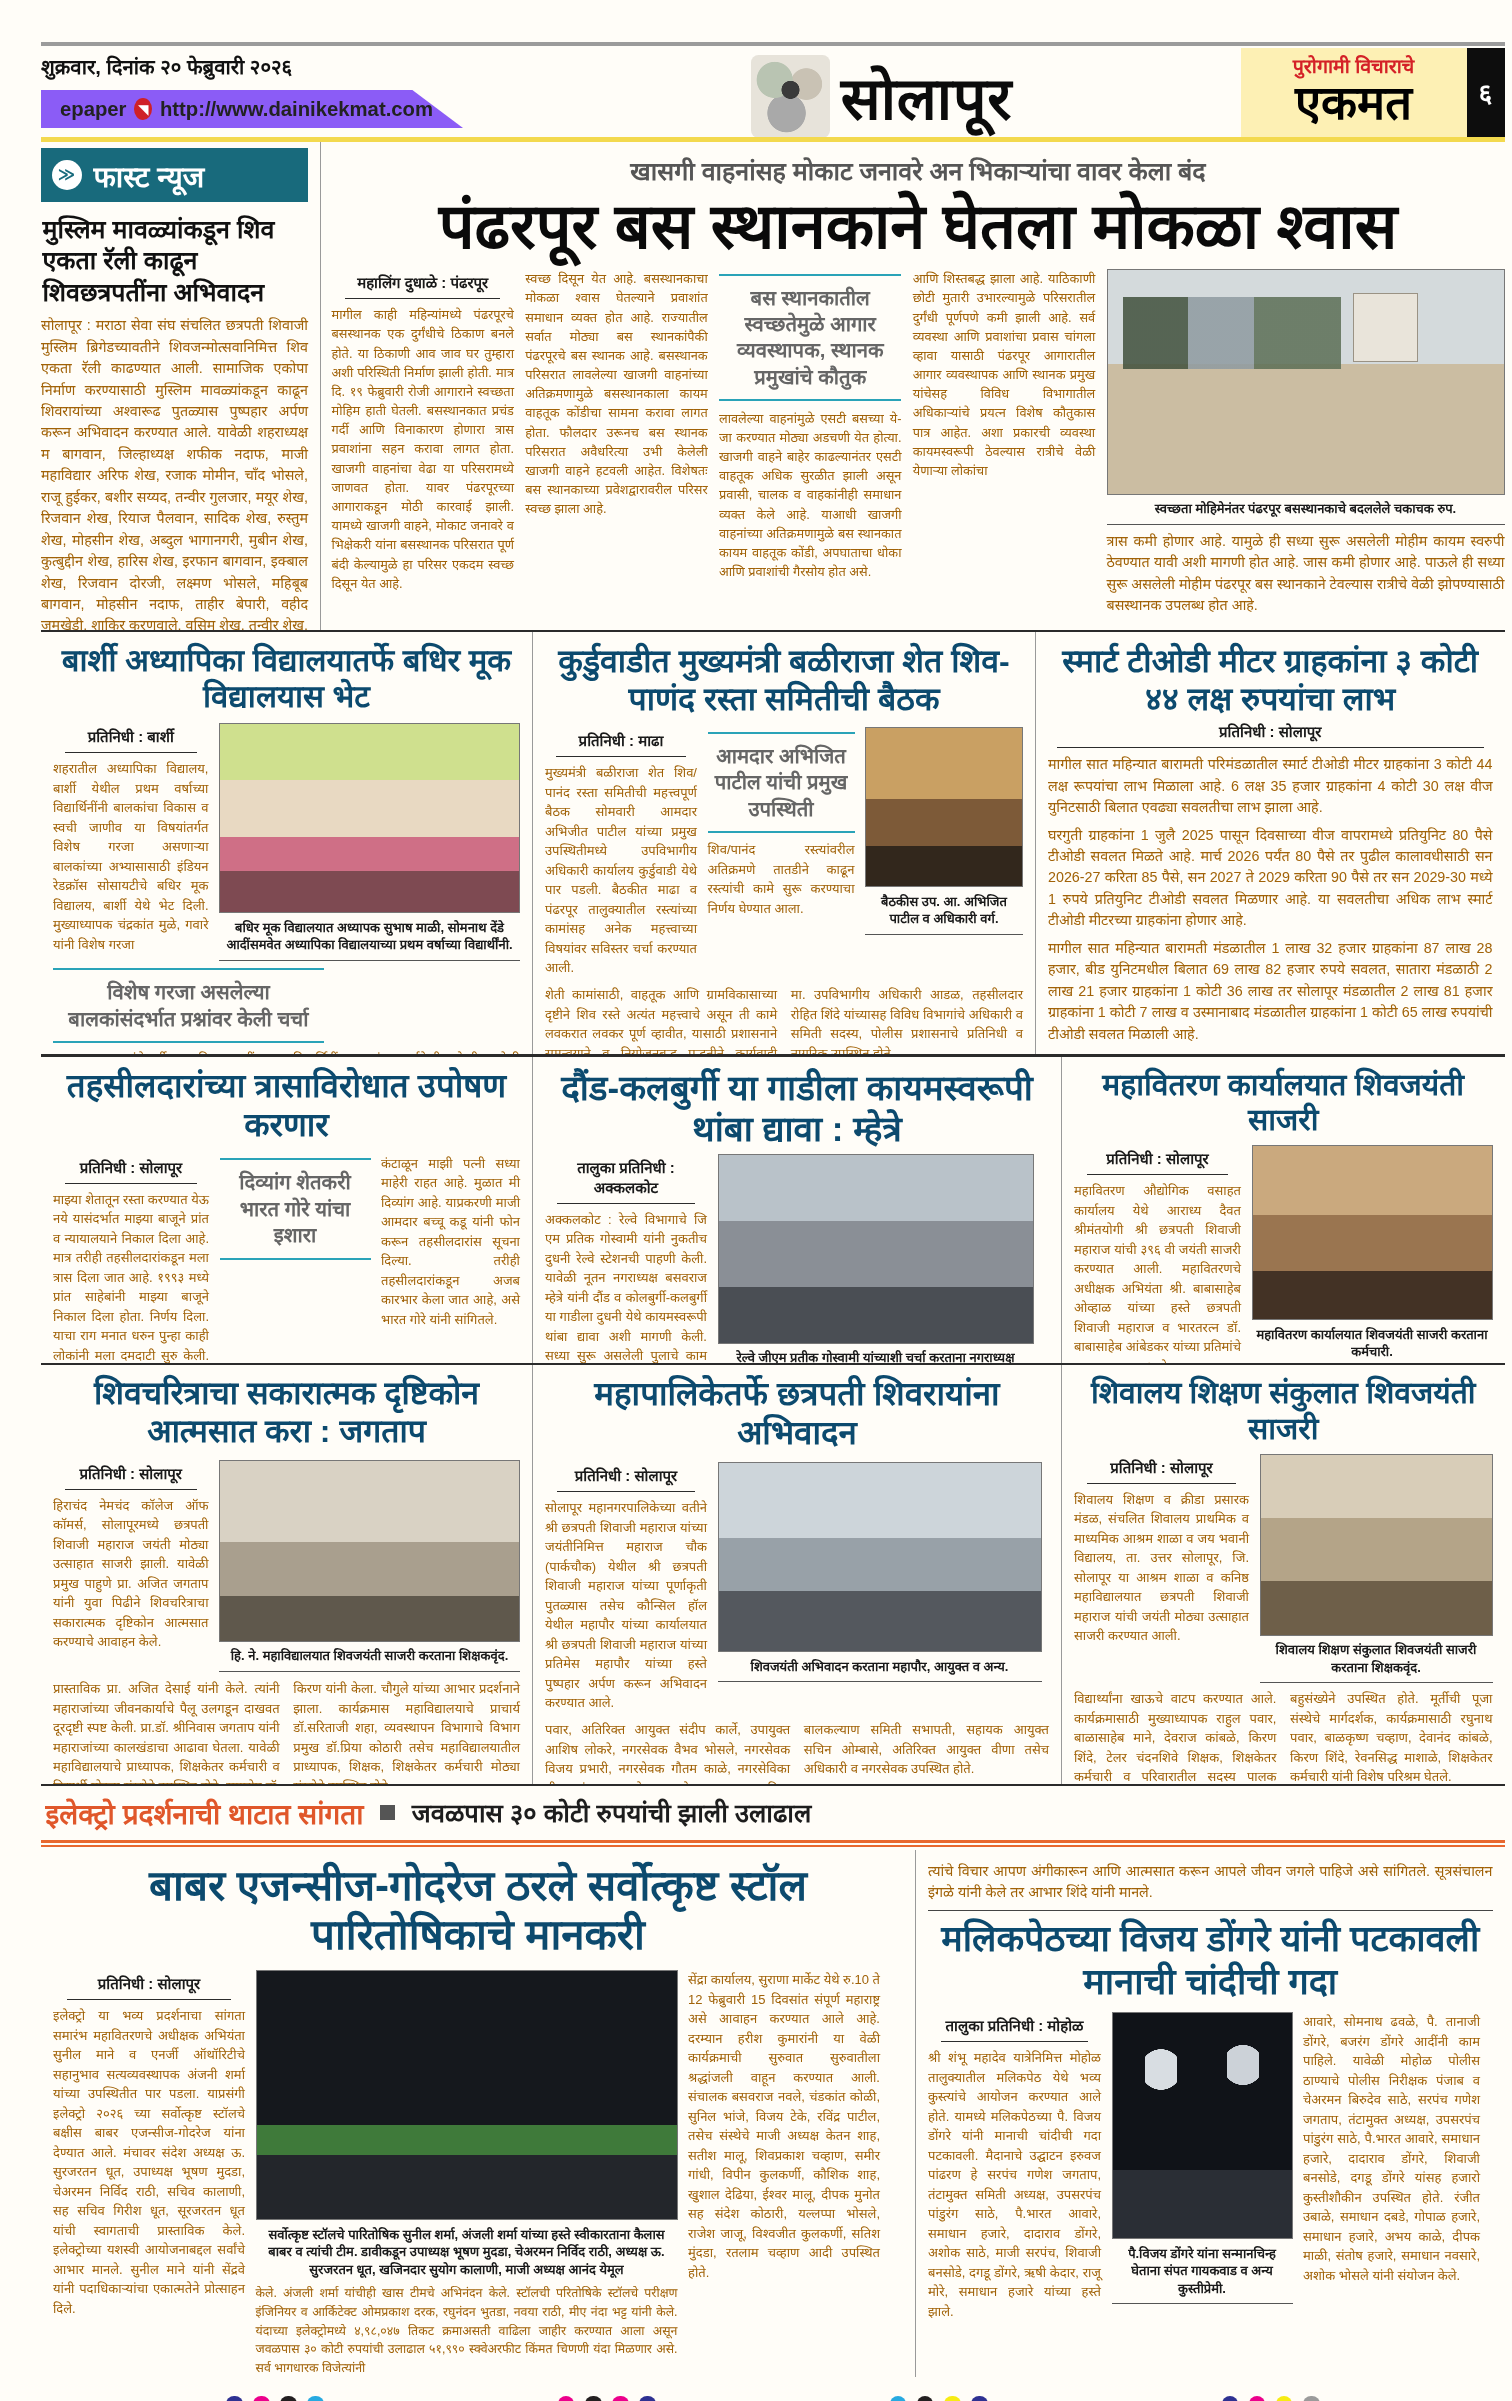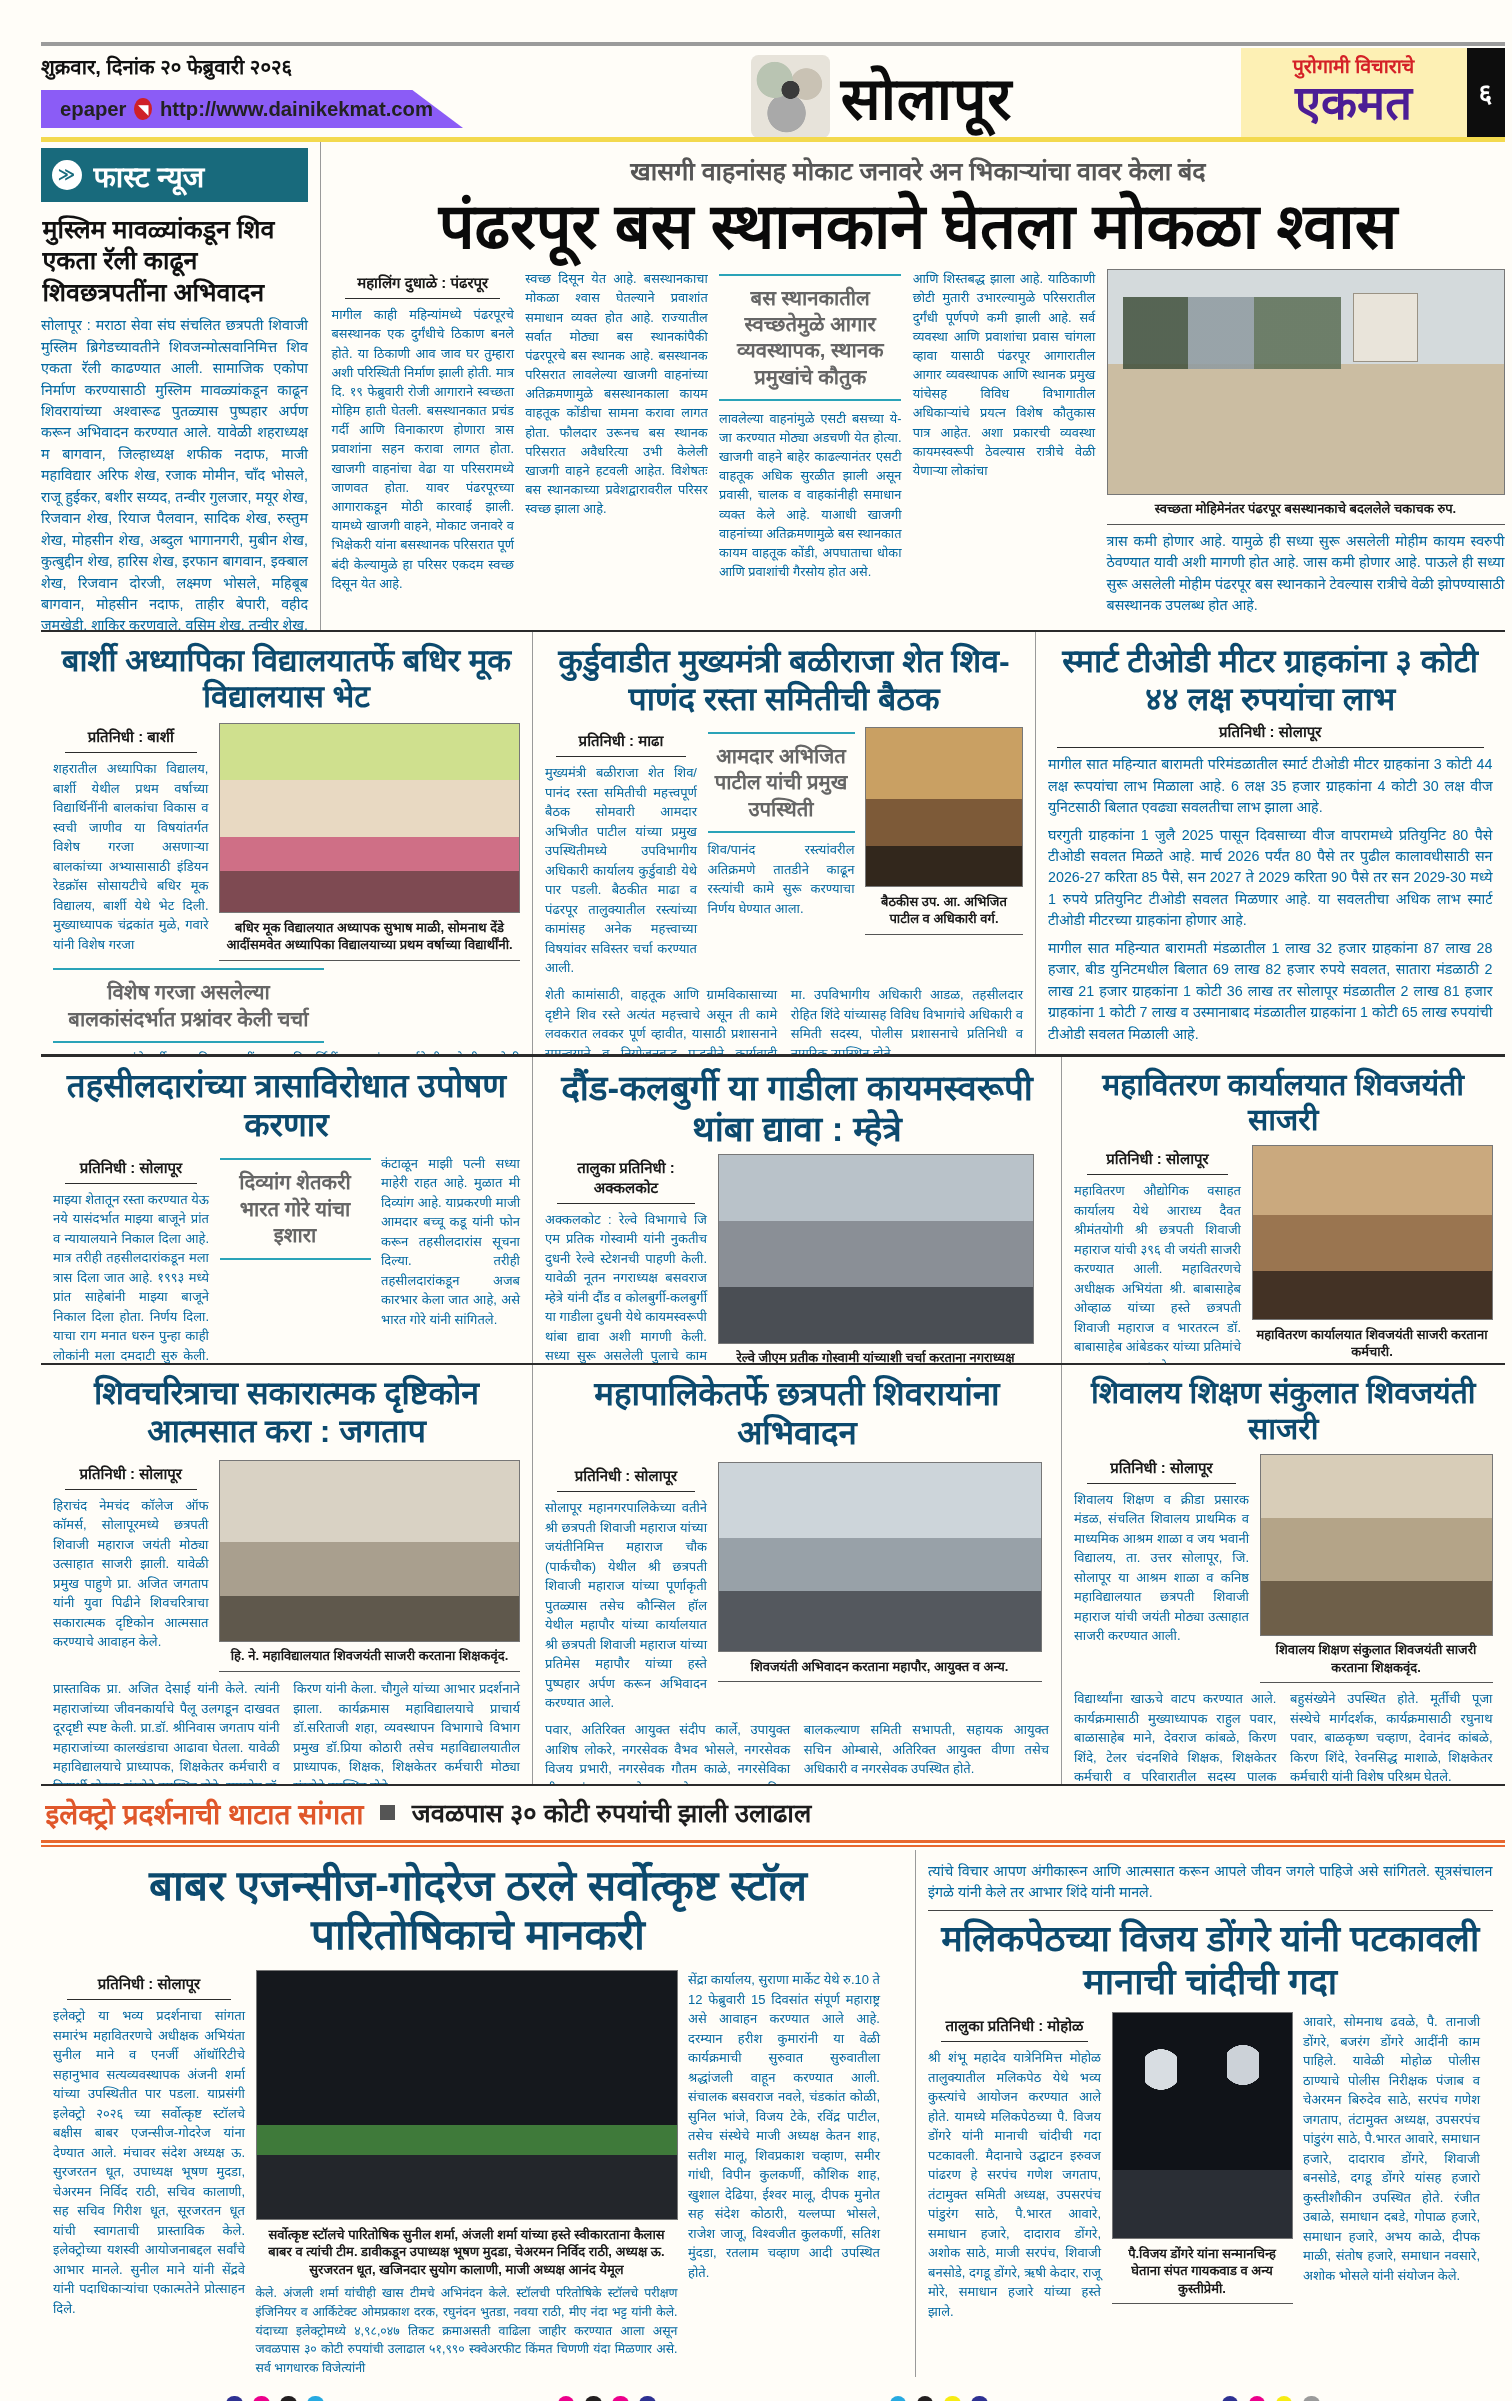--- a/index.html
+++ b/index.html
@@ -19,26 +19,26 @@
   .city-logo-img { width:79px; height:83px; background:
       radial-gradient(circle at 50% 42%, #3a3a3a 0 14%, transparent 15%),
       radial-gradient(circle at 30% 30%, #b9c4b2 0 22%, transparent 23%),
       radial-gradient(circle at 70% 35%, #c9c2b4 0 20%, transparent 21%),
       radial-gradient(circle at 45% 70%, #a9a9a9 0 26%, transparent 27%),
       #e7e3da; border-radius:7.5px; }
   .city-name { font-size:59px; font-weight:900; color:#0b0b0b; letter-spacing:0.8px; }
   .hdr-right { display:flex; align-items:stretch; height:89px; margin-top:1.5px; }
   .ekmat-box { width:226px; background:#fdf0b4; text-align:center; padding:4.5px 6px 1.5px; }
   .ekmat-tag { color:#d42127; font-weight:bold; font-size:19.6px; }
-  .ekmat-name { color:#4c1d95; font-weight:900; font-size:47px; line-height:1.0; }
+  .ekmat-name { color:#000000; font-weight:900; font-size:47px; line-height:1.0; }
   .pageno-box { width:38px; background:#0d0d0d; color:#fff; display:flex; align-items:center; justify-content:center; font-size:25.6px; font-weight:bold; }
   .yellow-line { position:absolute; bottom:0; left:0; right:0; height:5.3px; background:#f3d94e; }
 
   
-  .bt { font-size:13px; line-height:1.5; text-align:justify; color:#0369a1; }
+  .bt { font-size:13px; line-height:1.5; text-align:justify; color:#a16207; }
   .by { font-weight:bold; font-size:15px; text-align:center; padding:3px 0 6px; }
   .by-rule { border:0; border-top:1.5px solid #2c2c2c; width:85%; margin:0 auto 6px; }
   .cap { font-weight:bold; font-size:13px; text-align:center; line-height:1.35; padding:5.3px 3px 6px; border-bottom:1.5px solid #555; }
   .tealbox { text-align:center; font-weight:900; font-size:20.3px; color:#666; line-height:1.3; border-top:2.3px solid #2aa3b8; border-bottom:2.3px solid #2aa3b8; padding:9px 3px; margin:4.5px 0 7.5px; }
   .ph { width:100%; border:0.8px solid #777; }
   .sep { height:2.3px; background:#2b2b2b; }
   .cell { padding:10.5px 12px 7.5px; overflow:hidden; }
   .cell + .cell { border-left:0.8px solid #9a9a9a; }
   .hl2 { font-weight:900; color:#0c4a6e; text-align:center; line-height:1.18; }
 

